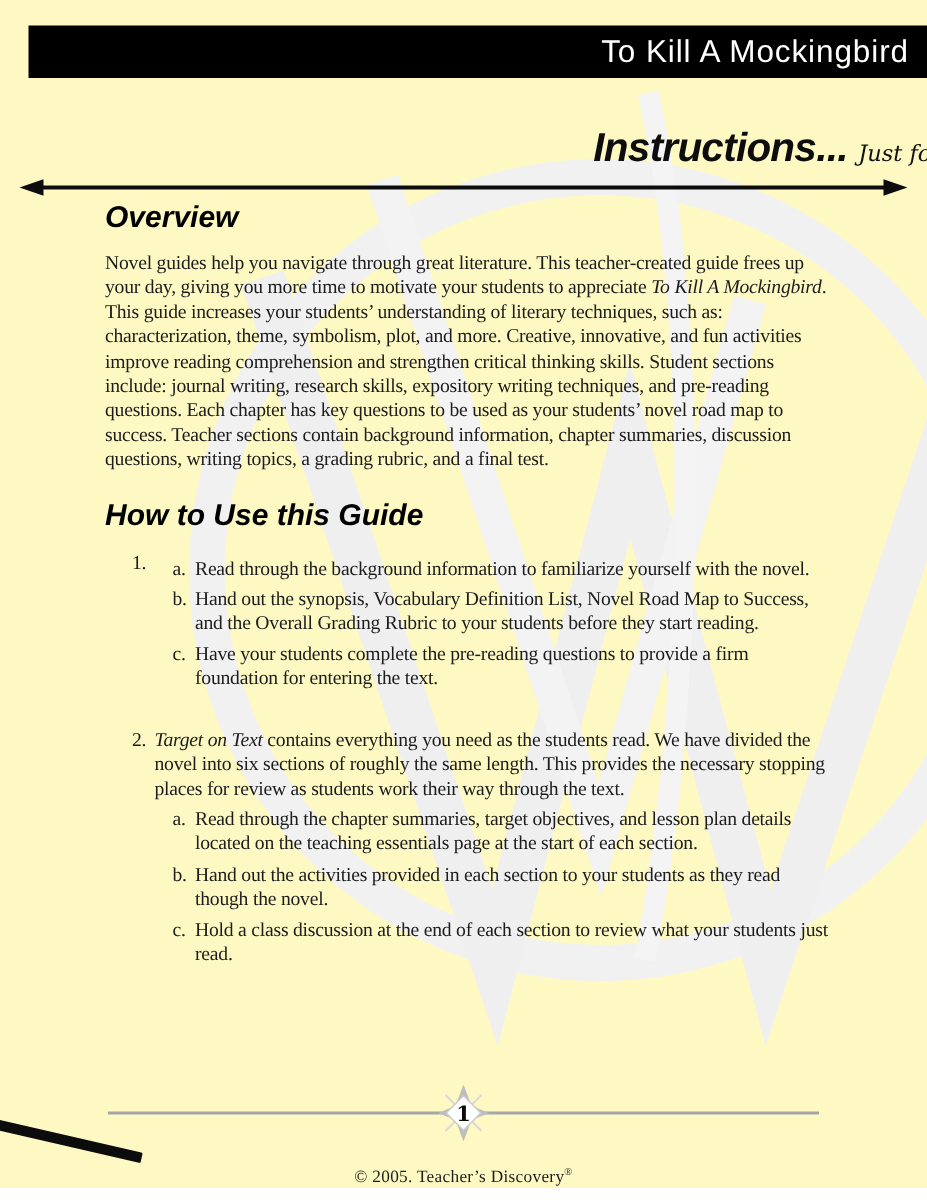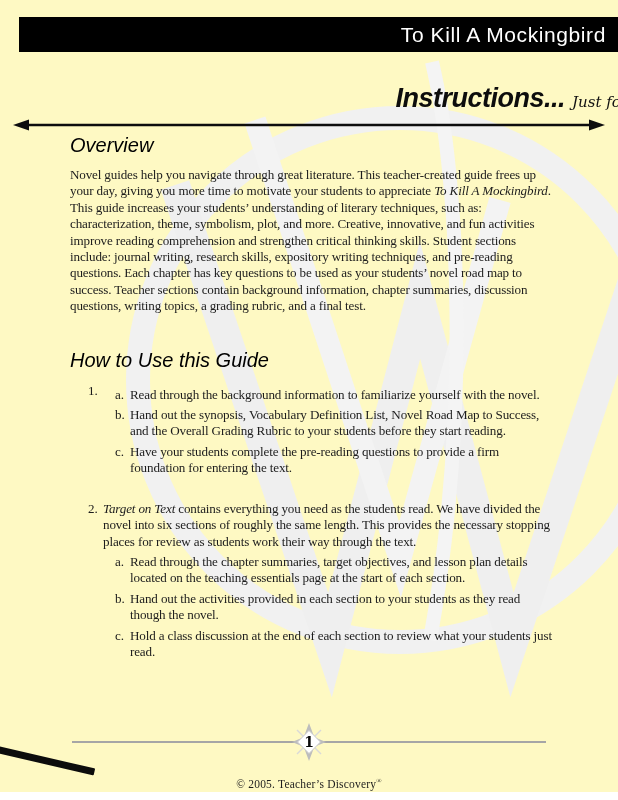--- a/index.html
+++ b/index.html
@@ -31,25 +31,25 @@
     margin-left:7px;
   }
   
   .arrow-divider{position:absolute;left:13px;top:118px;z-index:2;}
   
   .content{
     position:absolute;left:70px;top:134px;width:482px;z-index:2;
     font-size:13.1px;line-height:16.4px;letter-spacing:-0.15px;
   }
   .section-heading{
-    font-family:"Liberation Sans", sans-serif;font-weight:400;font-style:italic;
+    font-family:"Liberation Sans", sans-serif;font-weight:700;font-style:italic;
     font-size:20px;letter-spacing:0;color:#000;margin:0 0 11px 0;line-height:22px;
   }
   .overview-paragraph{margin:0 0 17px 0;}
-  .howto-heading{margin-top:34px;}
+  .howto-heading{margin-top:18px;}
   .howto-intro{margin:0 0 13px 0;}
   .step{display:flex;margin-top:12px;}
   .step-gap{margin-top:24px;}
   .step-num{width:33px;box-sizing:border-box;padding-left:18px;flex:none;}
   .step-body{flex:1;}
   .sub{display:flex;margin-left:12px;margin-top:4px;}
   .sub-letter{width:15px;flex:none;}
   .sub-text{flex:1;}
   
   .footer-rule{position:absolute;left:72px;right:72px;top:741px;height:2px;background:#a6a6a6;z-index:1;}

